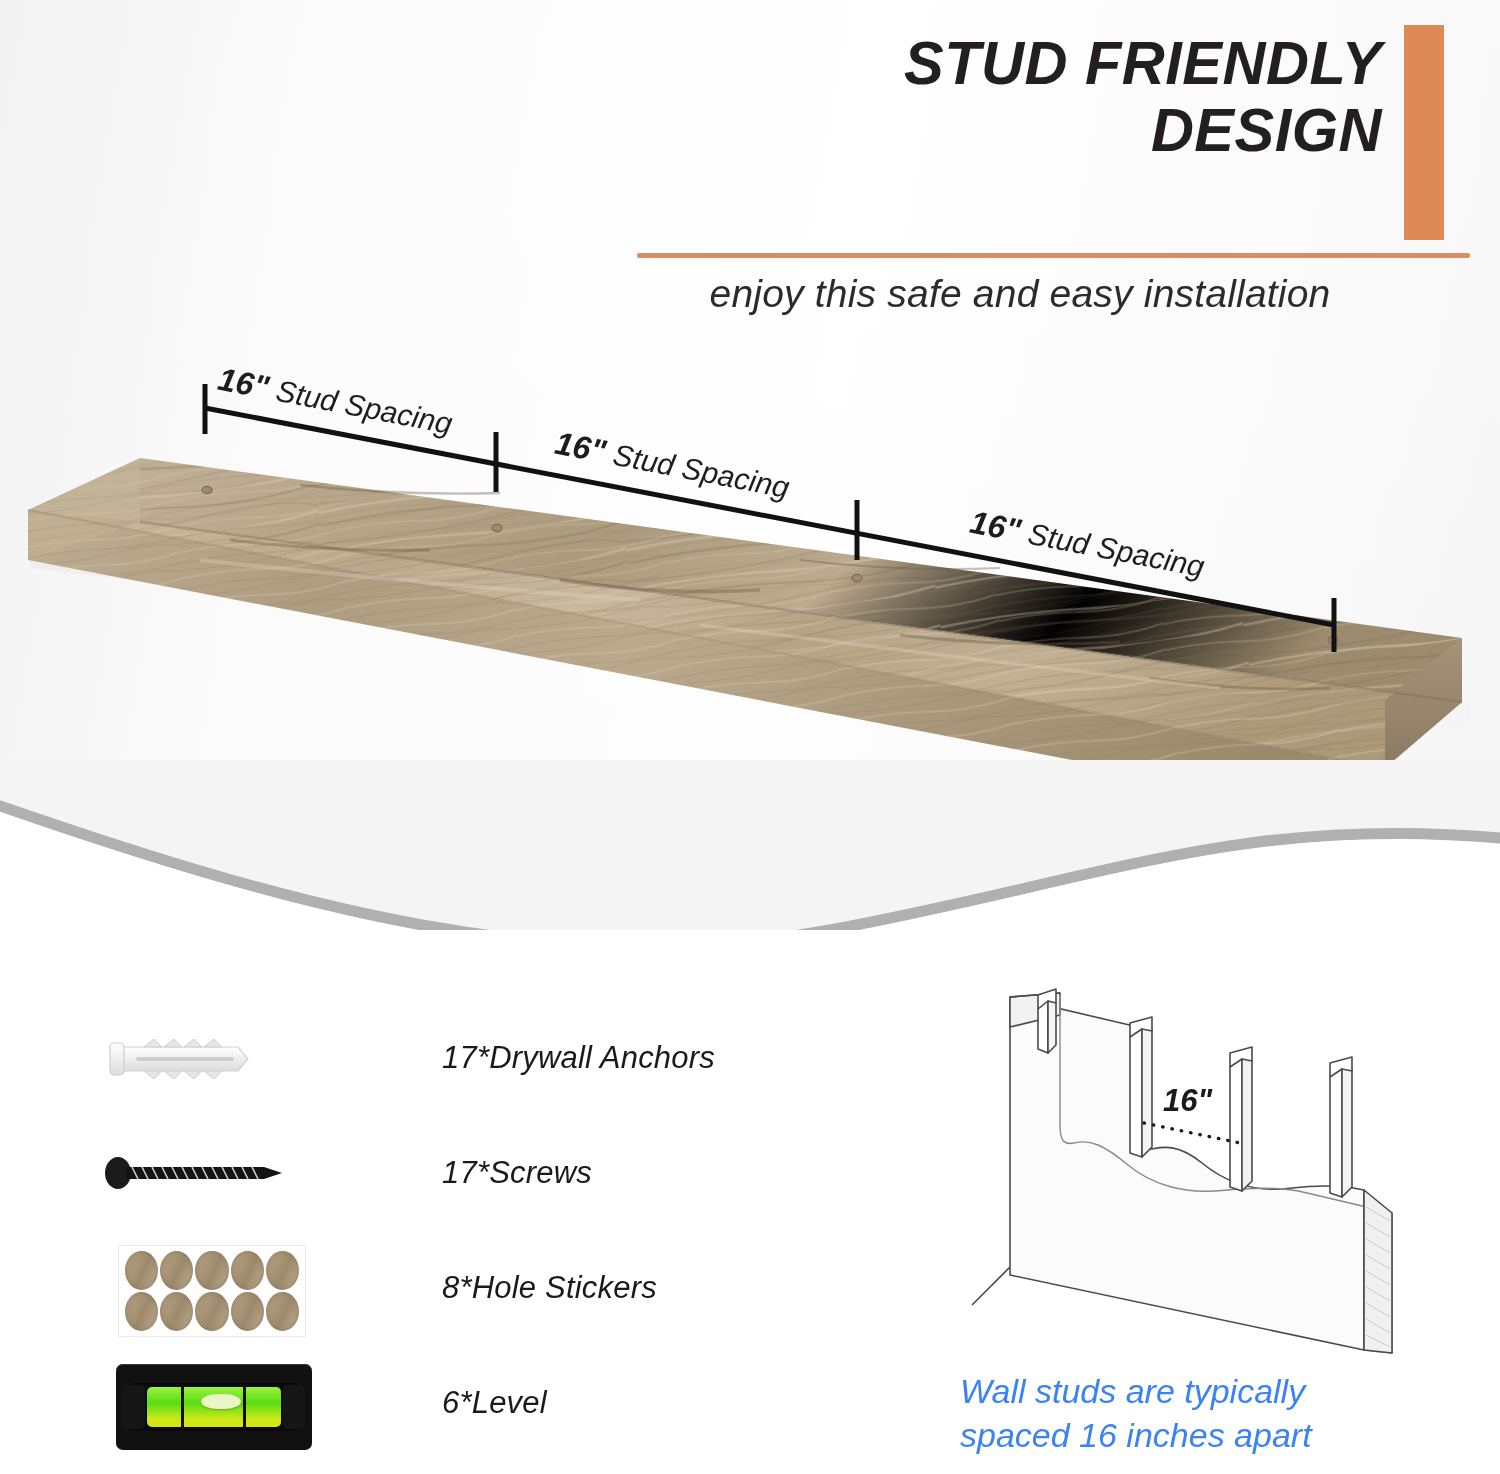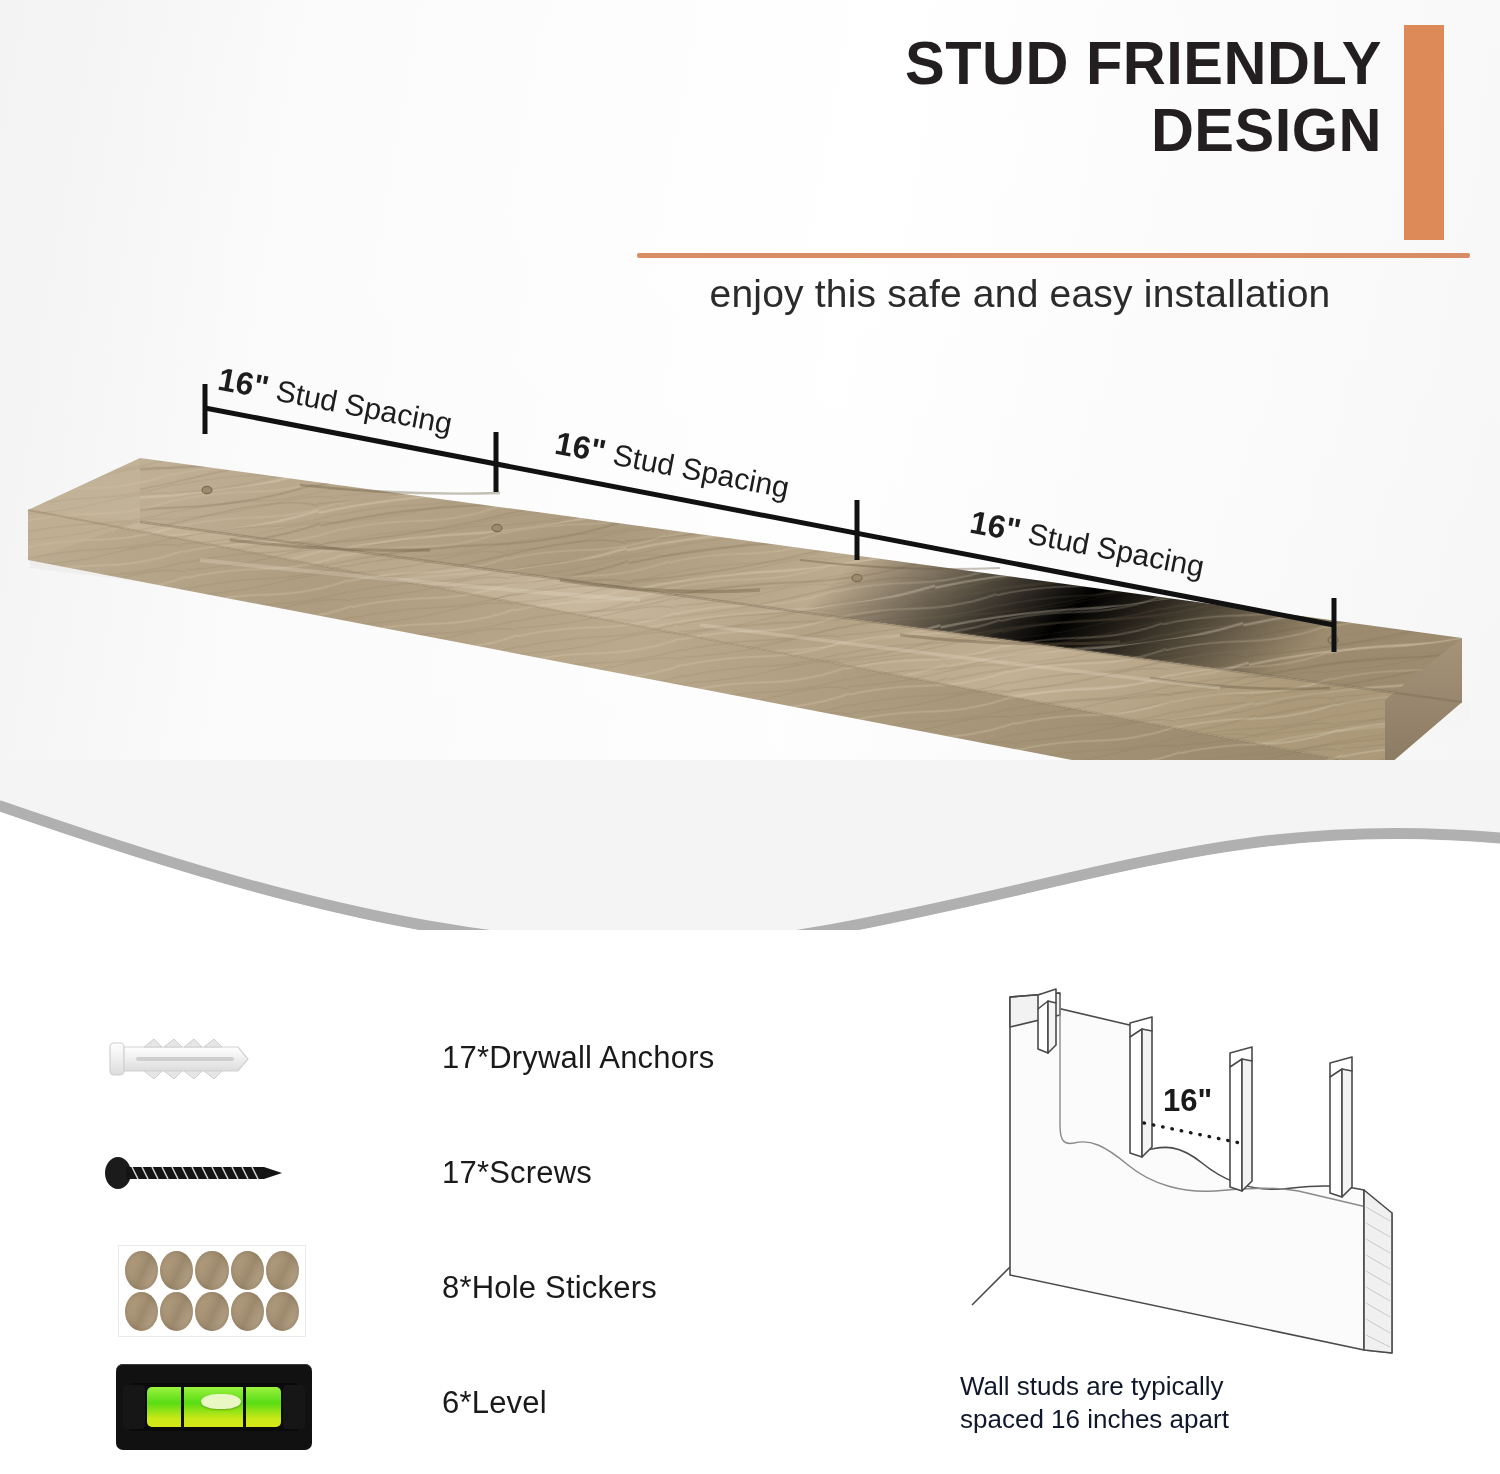--- a/index.html
+++ b/index.html
@@ -3,21 +3,21 @@
 <meta charset="utf-8">
 <style>
   html,body{margin:0;padding:0;}
   body{
     width:1500px;height:1474px;
     background:#ffffff;
     font-family:"Liberation Sans", sans-serif;
     overflow:hidden;
     position:relative;
   }
-  .stage{position:absolute;inset:0;width:1500px;height:1474px;overflow:hidden;}
+  .stage{position:absolute;inset:0;width:1500px;height:1474px;overflow:hidden;font-style:italic;}
 
   
   .top-panel{
     position:absolute;left:0;top:0;width:1500px;height:860px;
     background:
       radial-gradient(ellipse 1100px 700px at 68% 18%, #ffffff 0%, #fbfbfb 45%, #f4f4f4 100%);
   }
   .top-vignette{
     position:absolute;left:0;top:0;width:1500px;height:860px;
     background:linear-gradient(100deg, #f2f2f2 0%, #fcfcfc 22%, #ffffff 55%, #f6f6f6 100%);
@@ -126,21 +126,21 @@
   }
   .vline{position:absolute;top:0;width:3px;height:40px;background:#0d0d0d;}
   .level-end{
     position:absolute;top:2px;width:22px;height:44px;background:#161616;border-radius:4px;
   }
 
   
   .walldiag{position:absolute;left:952px;top:975px;width:500px;height:390px;}
   .wall-caption{
     position:absolute;left:960px;top:1370px;width:470px;
-    font-size:26px;line-height:1.28;color:#0f172a;text-align:left;
+    font-size:34px;line-height:1.28;color:#3b82f6;text-align:left;
   }
   .dim16{
     position:absolute;left:1163px;top:1083px;
     font-size:31px;font-weight:700;color:#1a1a1a;
   }
 </style>
 </head>
 <body>
 
 <div class="stage">

